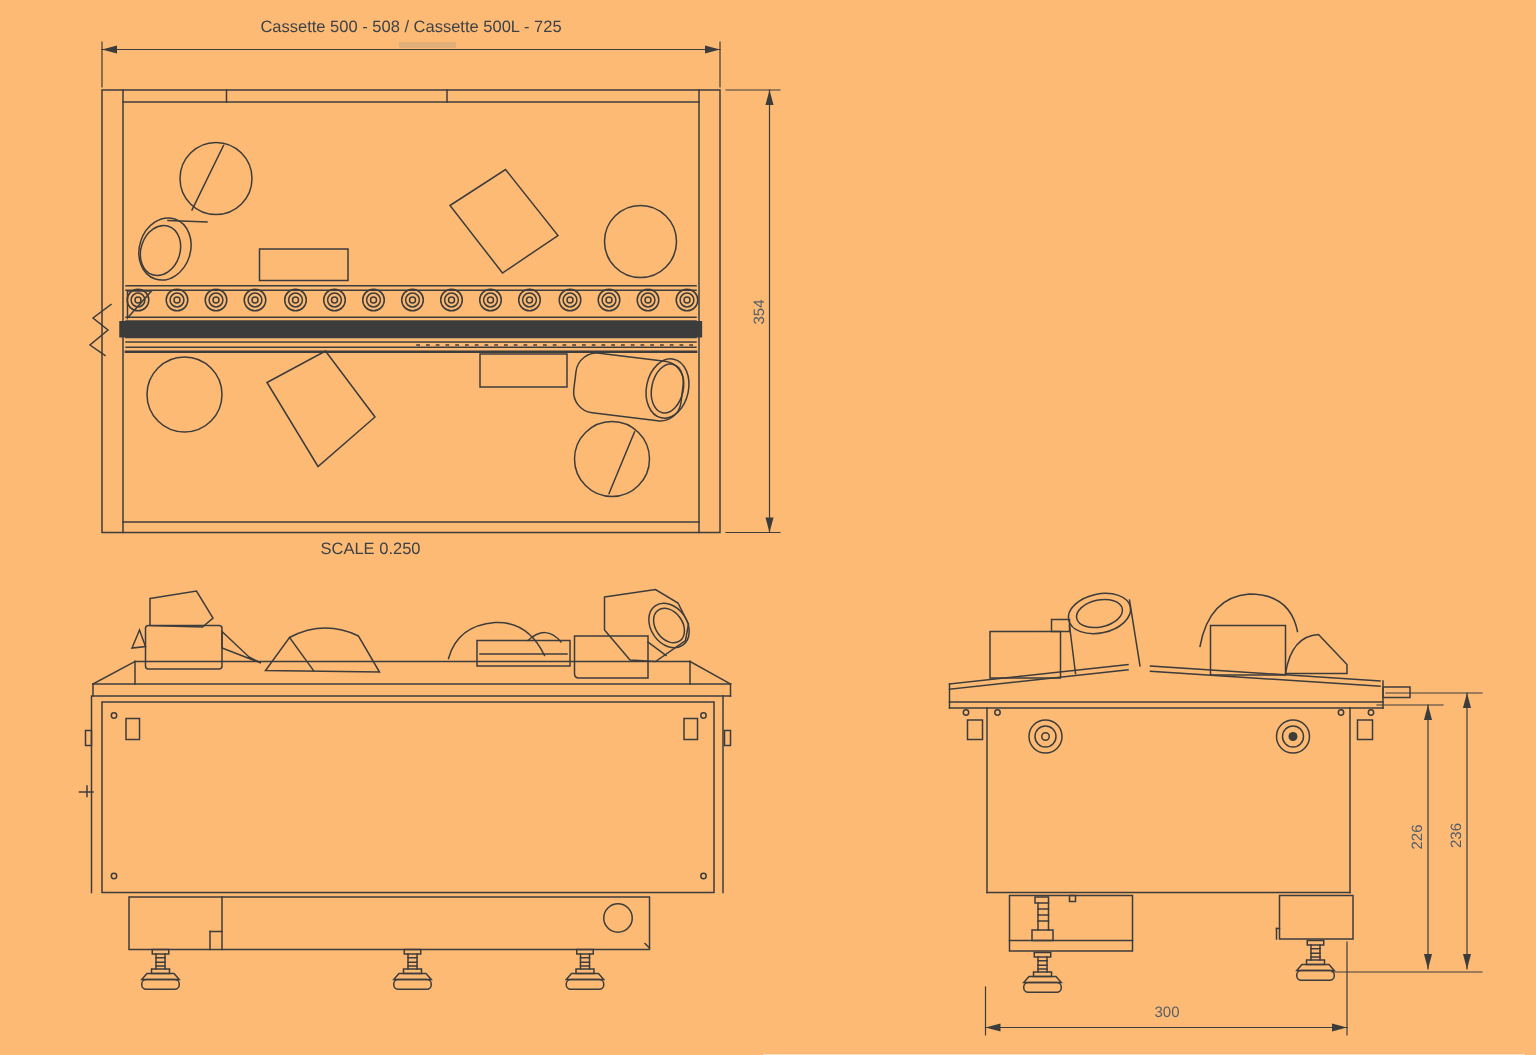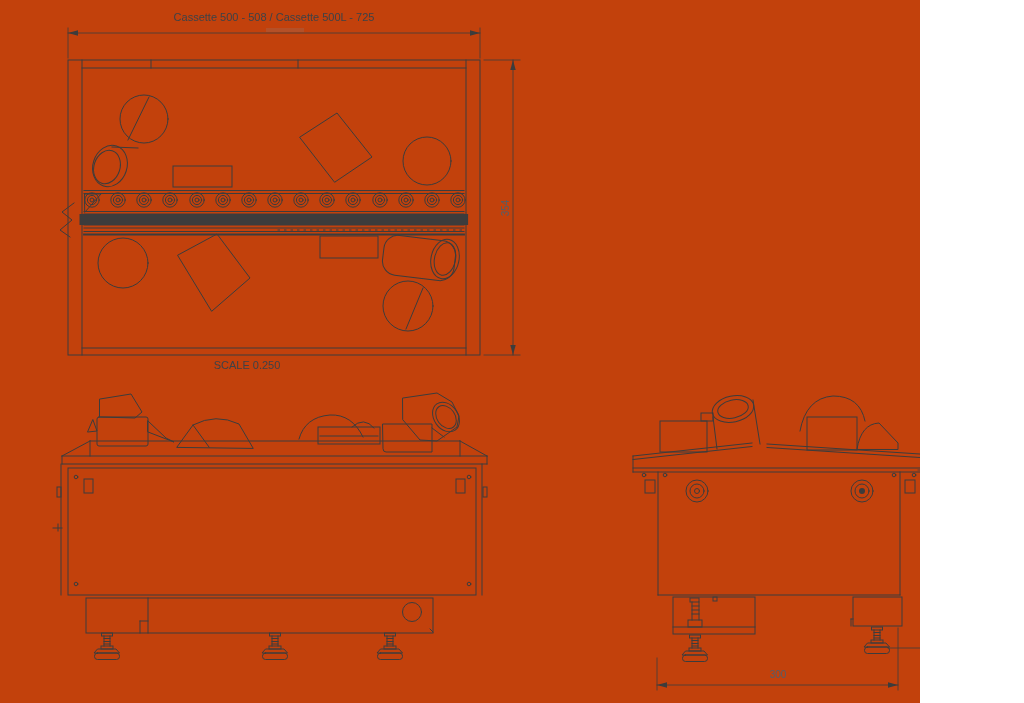--- a/index.html
+++ b/index.html
@@ -1,16 +1,16 @@
 <!DOCTYPE html>
 <html style="--line: #3c3c3c; --dim: #545e69; --ink: #3d4248;"><head>
 <meta charset="utf-8">
 <style>
   html,body{margin:0;padding:0;background:#ffffff;}
-  .sheet{position:relative;width:920px;height:703px;background:#c2410c;overflow:hidden;
+  .sheet{position:relative;width:1024px;height:703px;background:#fdba74;overflow:hidden;
          font-family:"Liberation Sans",sans-serif;}
   svg{position:absolute;left:0;top:0;}
   .ln{stroke:var(--line,#3c3c3c);stroke-width:1;fill:none;stroke-linecap:square;}
   .thin *,.thin{stroke-width:.8;}
   .thick{stroke-width:1.8;}
   .arrow{fill:var(--line,#3c3c3c);stroke:none;}
   .dot{fill:var(--line,#3c3c3c);stroke:none;}
   text{fill:var(--ink,#3d4248);font-size:11px;stroke:none;}
   text.dim{fill:var(--dim,#545e69);font-size:10px;}
   .smudge{fill:#8a8a8a;opacity:.22;stroke:none;}

